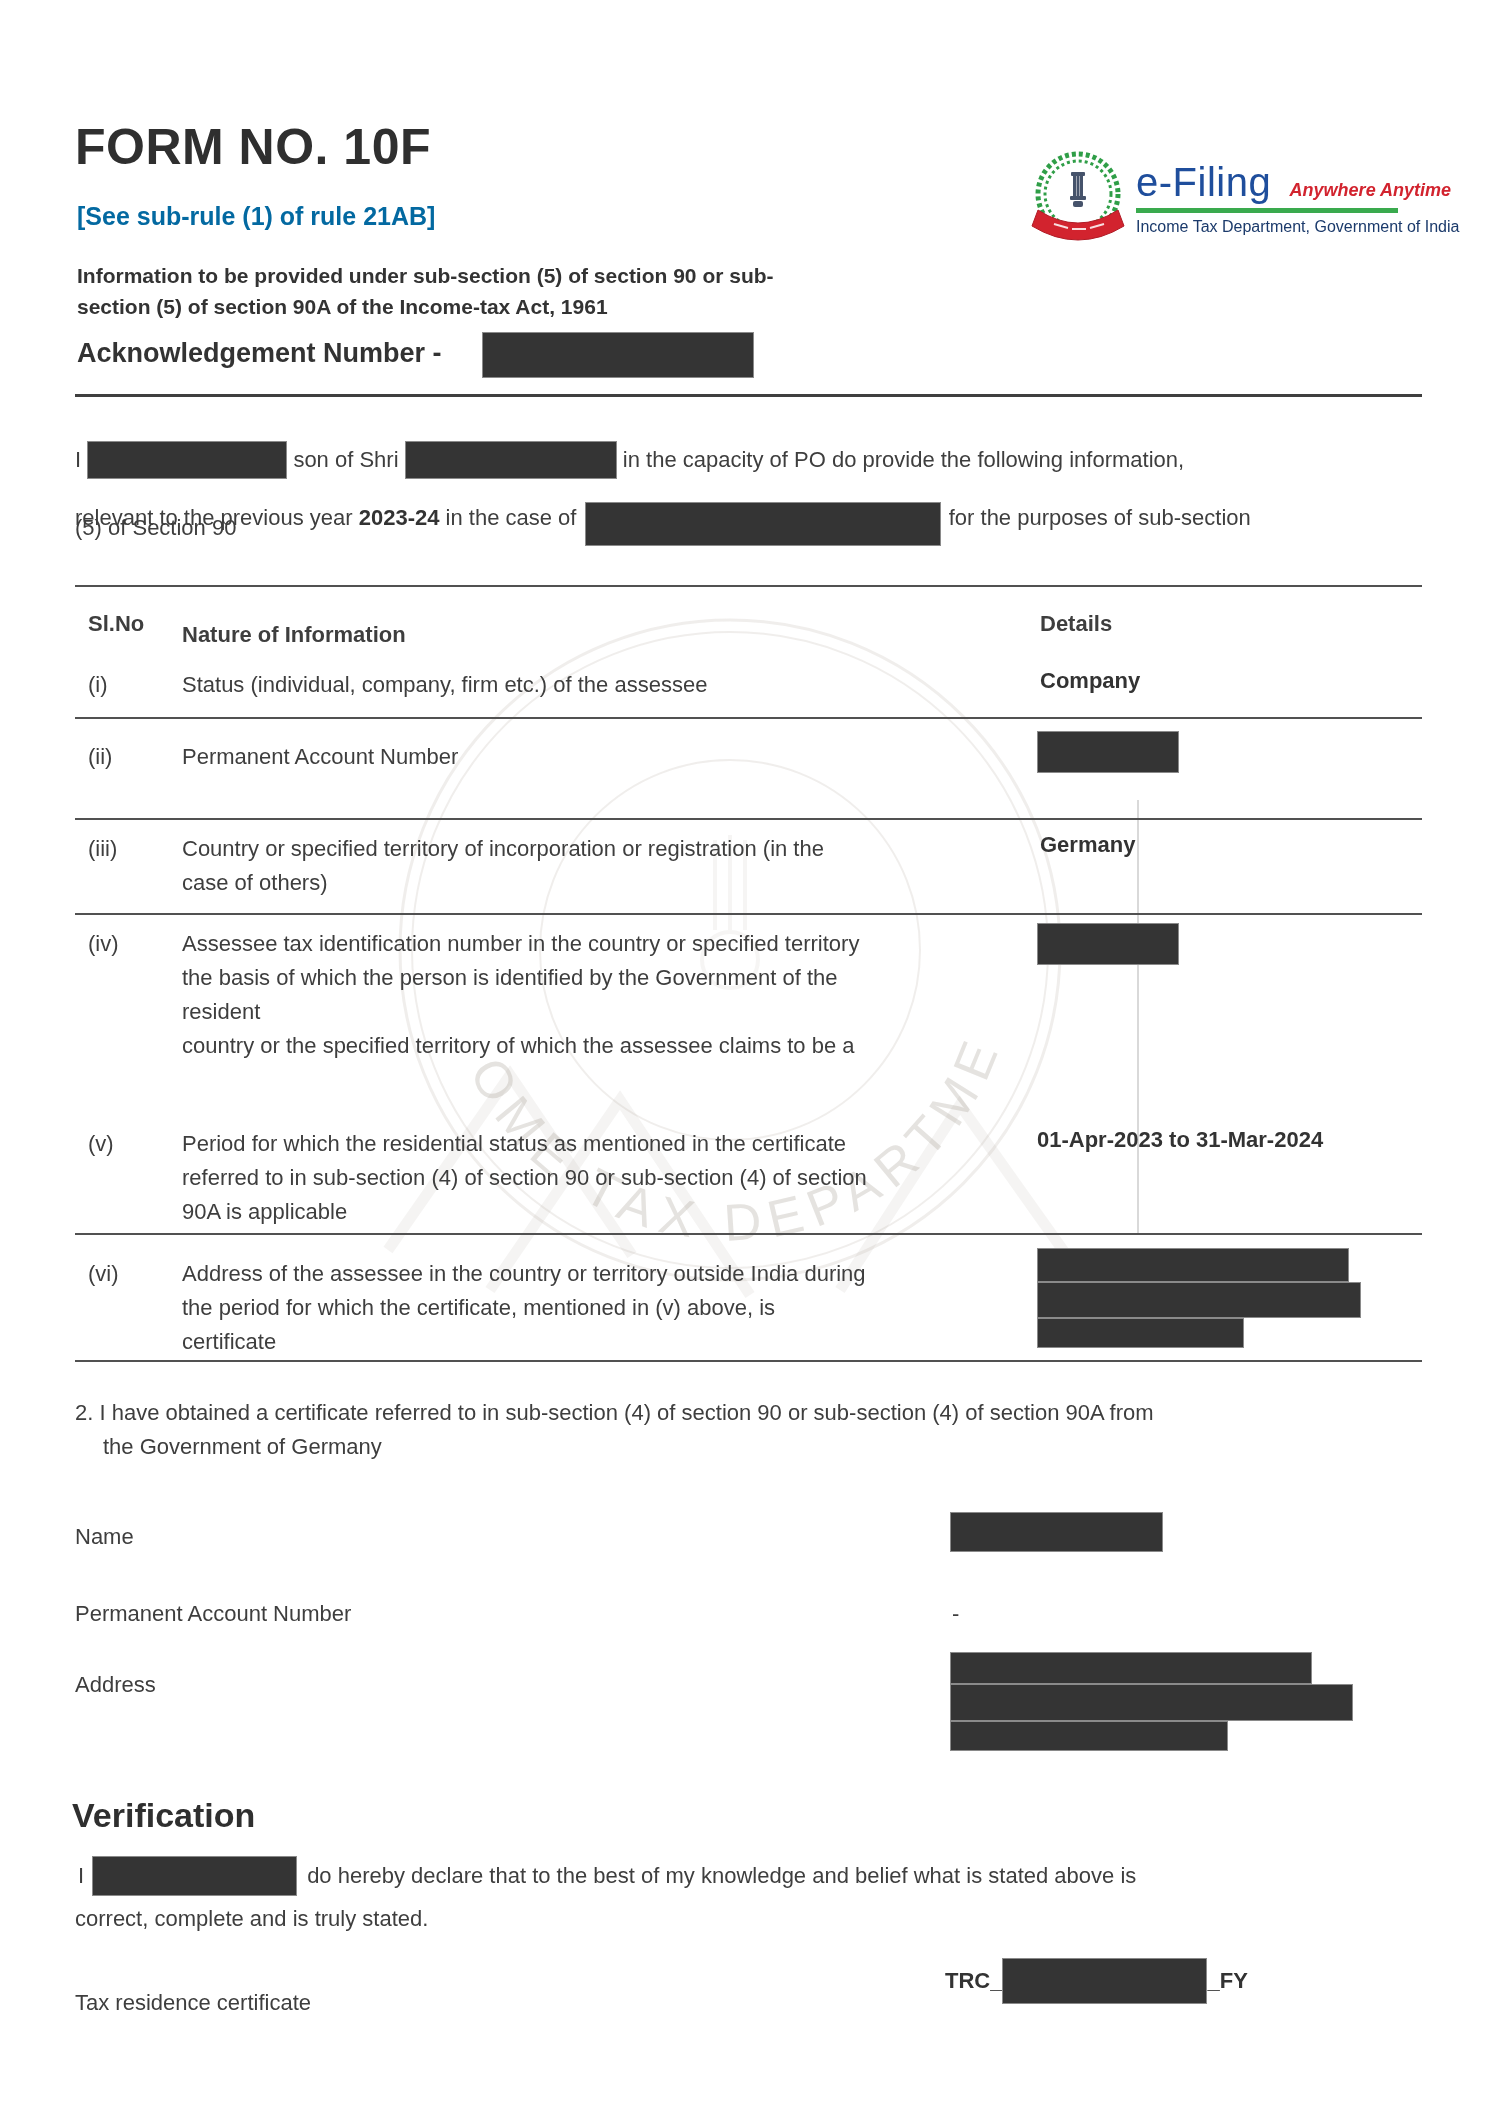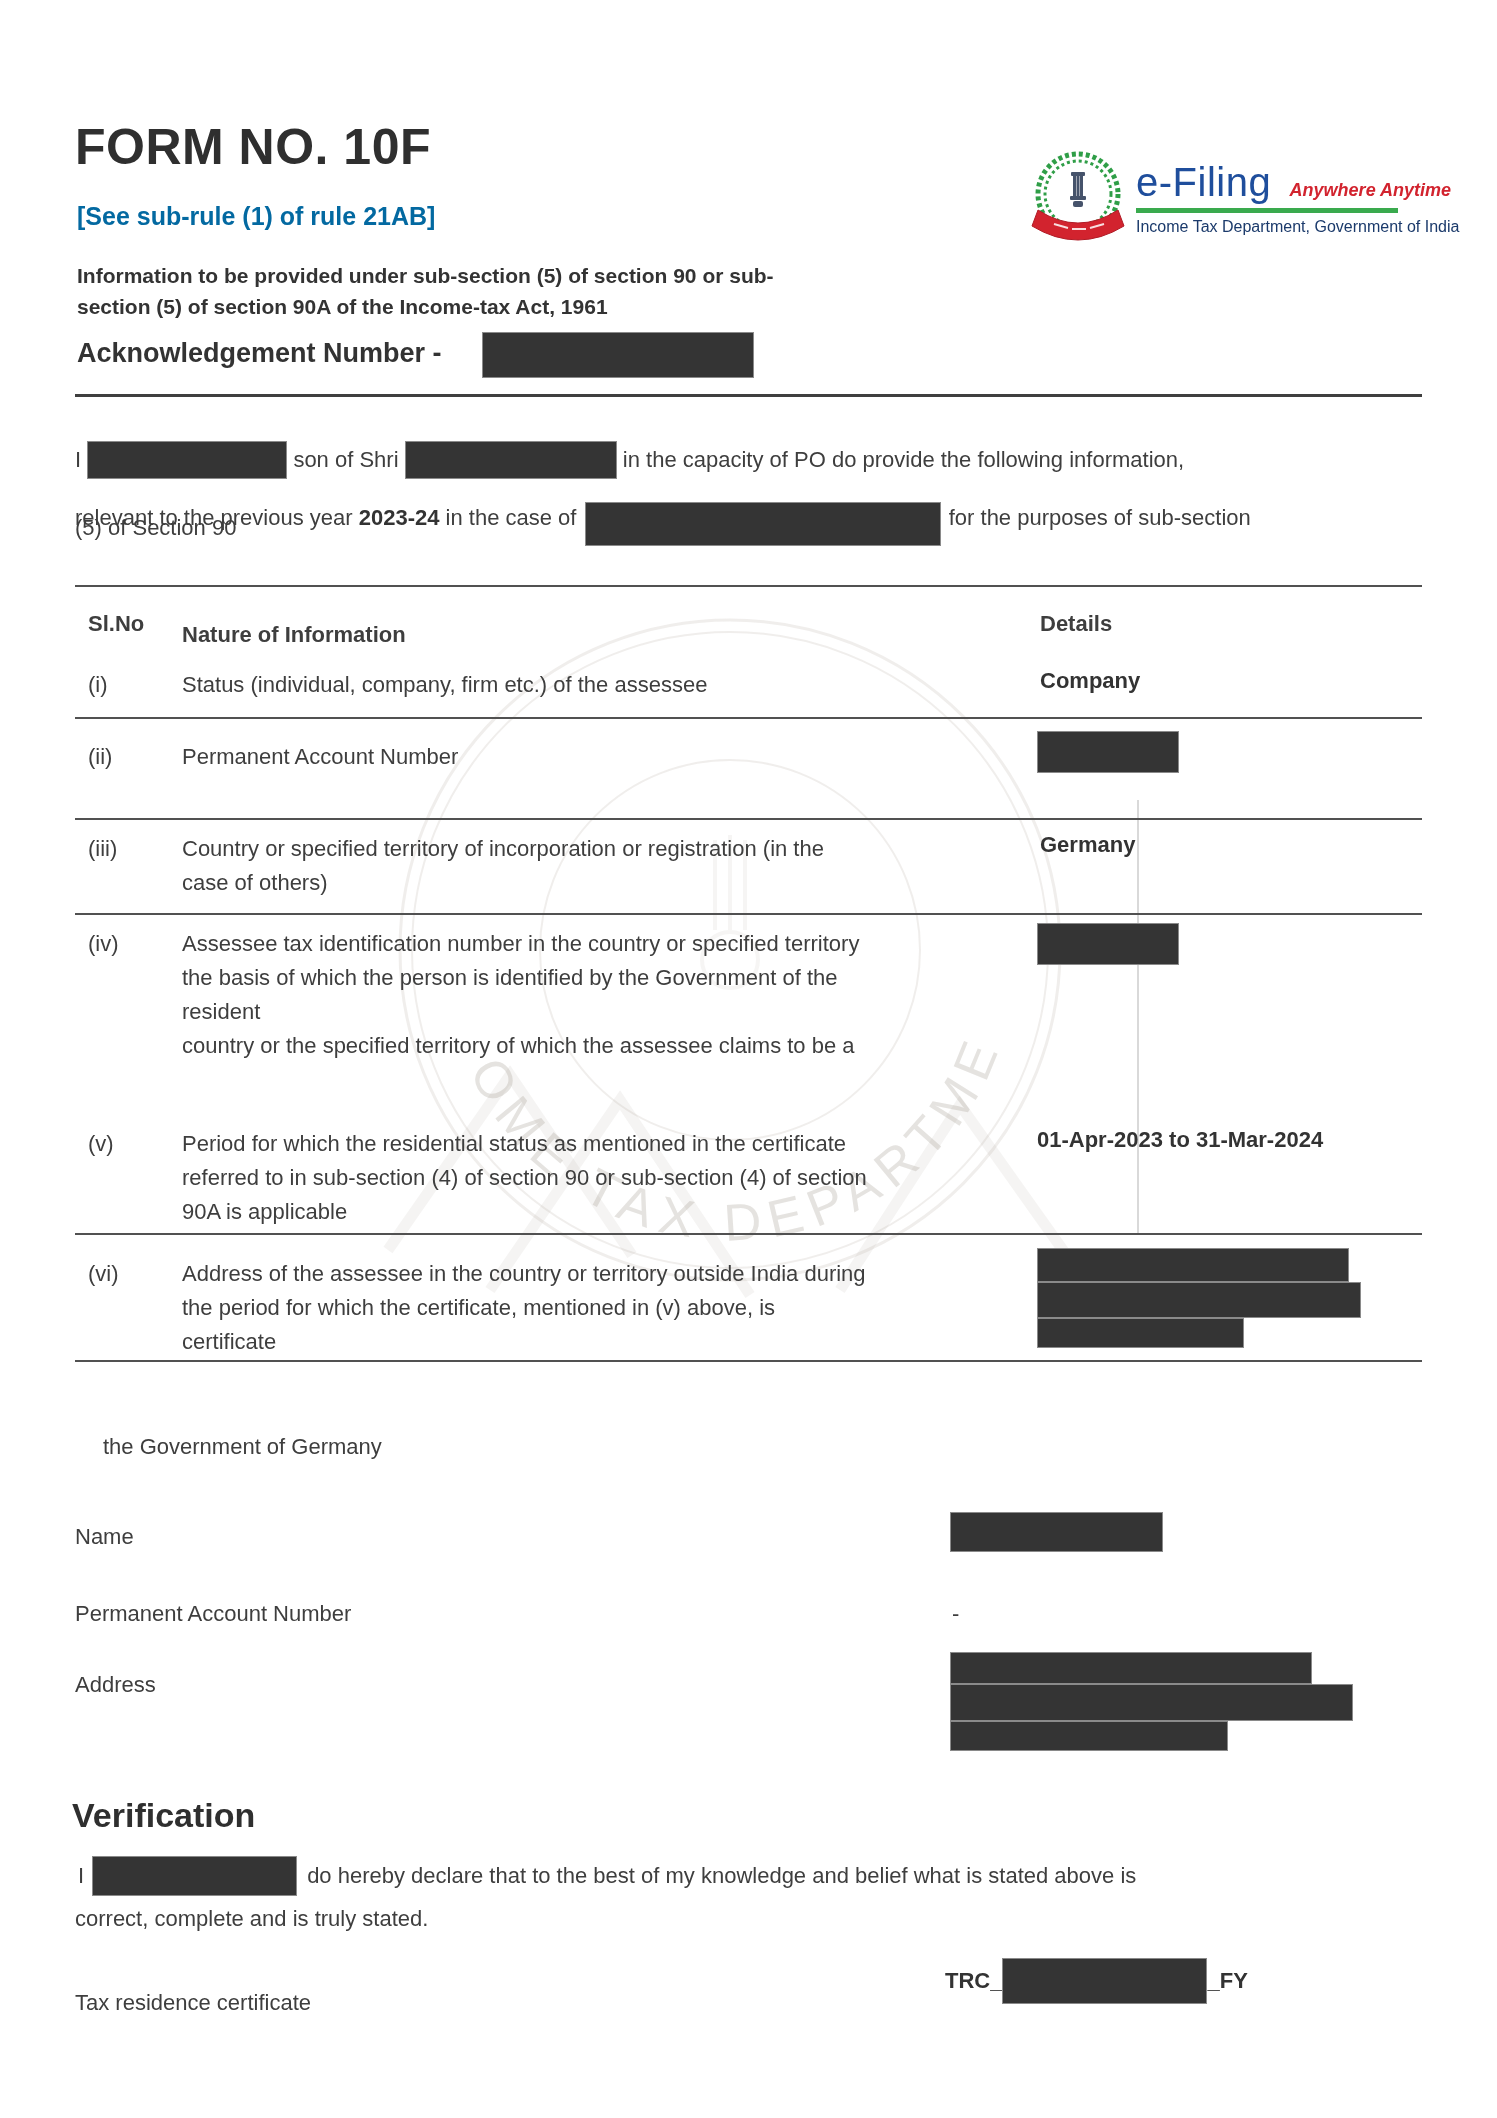--- a/index.html
+++ b/index.html
@@ -166,20 +166,21 @@
   <div class="abs cell-lines z1" style="left:182px;top:1257px;">
     <div>Address of the assessee in the country or territory outside India during</div>
     <div>the period for which the certificate, mentioned in (v) above, is</div>
     <div>certificate</div>
   </div>
   <div class="abs redact z1" style="left:1037px;top:1248px;width:312px;height:34px;"></div>
   <div class="abs redact z1" style="left:1037px;top:1282px;width:324px;height:36px;"></div>
   <div class="abs redact z1" style="left:1037px;top:1318px;width:207px;height:30px;"></div>
   <div class="rule z1" style="top:1360px;"></div>
 
+  <div class="abs body-text nowrap z1" style="left:75px;top:1396px;">2. I have obtained a certificate referred to in sub-section (4) of section 90 or sub-section (4) of section 90A from</div>
   <div class="abs body-text nowrap z1" style="left:103px;top:1430px;">the Government of Germany</div>
 
   <div class="abs body-text z1" style="left:75px;top:1520px;">Name</div>
   <div class="abs redact z1" style="left:950px;top:1512px;width:213px;height:40px;"></div>
 
   <div class="abs body-text z1" style="left:75px;top:1597px;">Permanent Account Number</div>
   <div class="abs body-text z1" style="left:952px;top:1597px;">-</div>
 
   <div class="abs body-text z1" style="left:75px;top:1668px;">Address</div>
   <div class="abs redact z1" style="left:950px;top:1652px;width:362px;height:32px;"></div>

